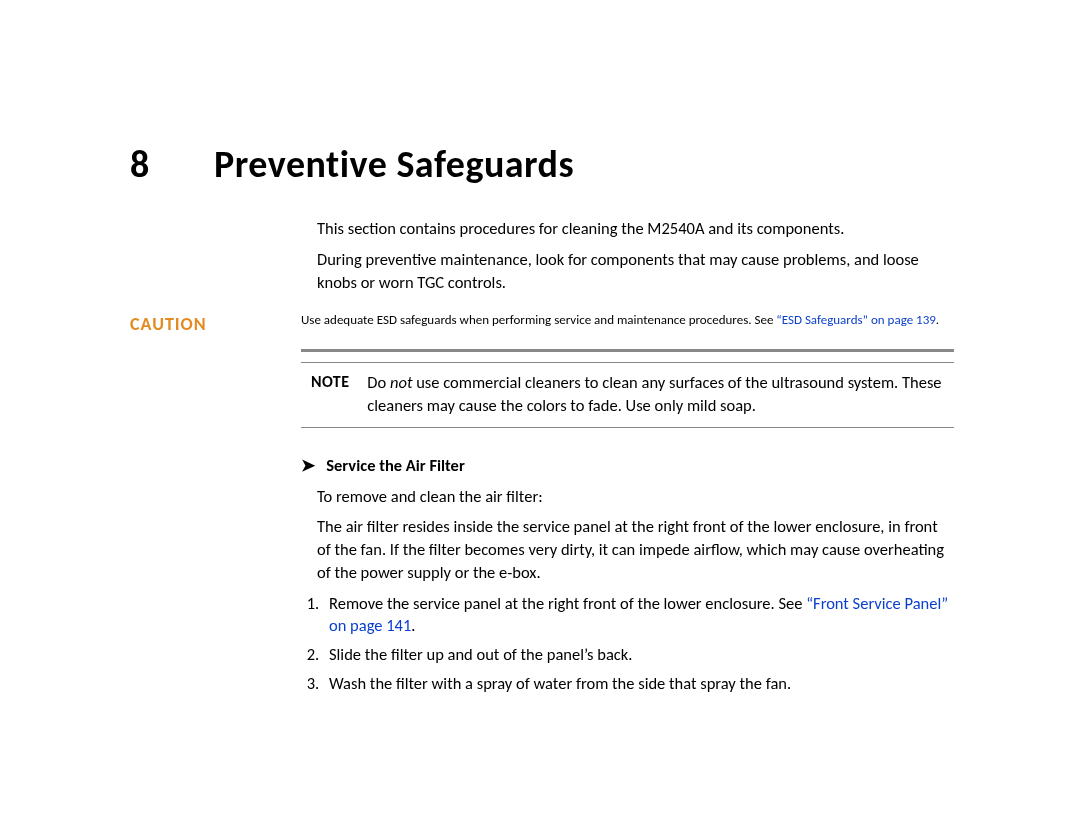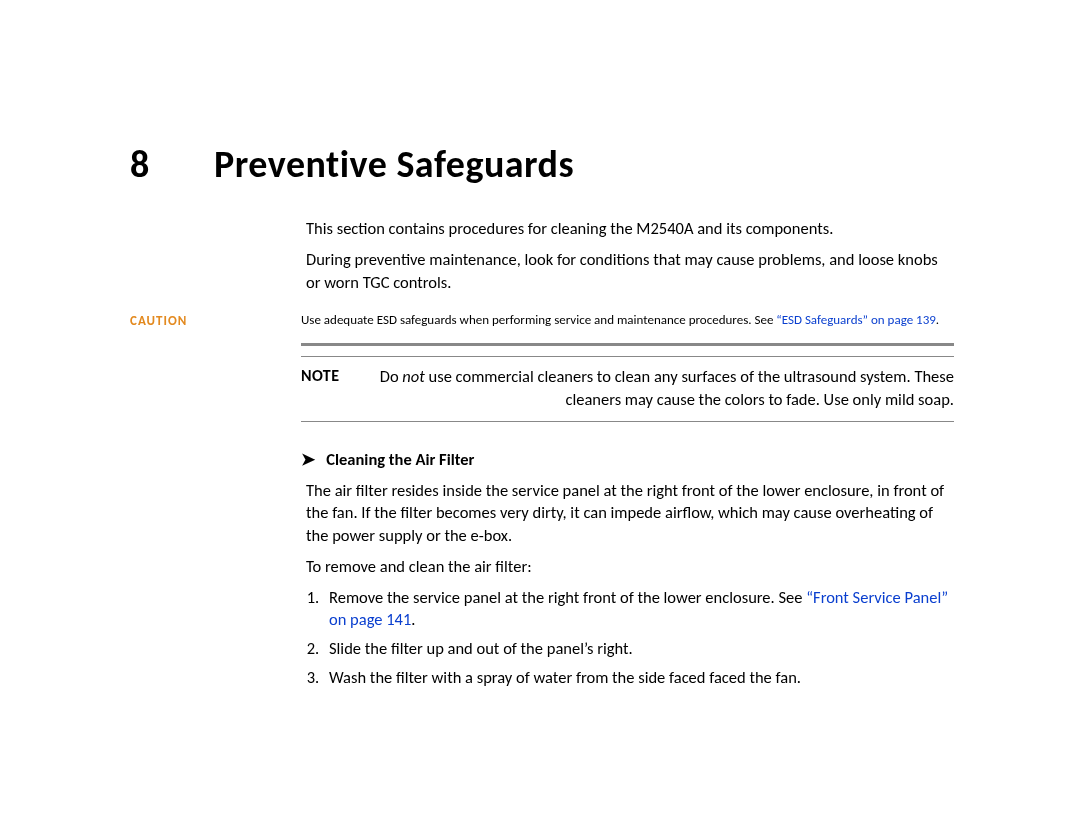--- a/index.html
+++ b/index.html
@@ -37,29 +37,29 @@
     font-size: 38px;
     font-weight: 700;
     letter-spacing: 0.5px;
     line-height: 1;
   }
   .body-col {
     margin-left: 171px;
     font-size: 16.5px;
     line-height: 1.38;
   }
-  .para { margin: 0 0 8px 5px; }
+  .para { margin: 0 0 8px 16px; }
   .caution-row {
     display: flex;
     margin-top: 18px;
   }
   .caution-label {
     width: 171px;
     flex: 0 0 171px;
-    font-size: 13px;
+    font-size: 18px;
     font-weight: 700;
     letter-spacing: 1px;
     color: #E38A20;
     padding-top: 2px;
   }
   .caution-body {
     flex: 1;
     font-size: 13px;
     line-height: 1.38;
   }
@@ -77,28 +77,29 @@
     margin: 0 0 8px 0;
   }
   .hr-thin-bot {
     border: none;
     border-top: 1.5px solid #888;
     margin: 10px 0 0 0;
   }
   .note-block {
     display: flex;
     gap: 18px;
+    margin-left: 10px;
   }
   .note-label {
     font-weight: 700;
     font-size: 16px;
     letter-spacing: 0.4px;
     flex: 0 0 auto;
   }
-  .note-text { flex: 1; text-align: right; }
+  .note-text { flex: 1; }
   .note-text em { font-style: italic; }
   .proc-head {
     display: flex;
     align-items: center;
     gap: 11px;
     font-weight: 700;
     font-size: 16.5px;
     margin: 26px 0 8px 0;
   }
   .proc-arrow {
@@ -121,21 +122,21 @@
 
 <div class="page">
 
   <div class="chapter-head">
     <div class="chapter-num">8</div>
     <div class="chapter-title">Preventive Safeguards</div>
   </div>
 
   <div class="body-col">
     <p class="para">This section contains procedures for cleaning the M2540A and its components.</p>
-    <p class="para">During preventive maintenance, look for conditions that may cause problems, and loose knobs or worn TGC controls.</p>
+    <p class="para">During preventive maintenance, look for components that may cause problems, and loose knobs or worn TGC controls.</p>
   </div>
 
   <div class="caution-row">
     <div class="caution-label">CAUTION</div>
     <div class="caution-body">
       <span>Use adequate ESD safeguards when performing service and maintenance procedures. See </span><span class="link">“ESD Safeguards” on page 139</span><span>.</span>
     </div>
   </div>
 
   <div class="body-col">
@@ -146,26 +147,26 @@
       <div class="note-text">
         <span>Do </span><em>not</em><span> use commercial cleaners to clean any surfaces of the ultrasound system. These cleaners may cause the colors to fade. Use only mild soap.</span>
       </div>
     </div>
     <hr class="hr-thin-bot">
   </div>
 
   <div class="body-col">
     <div class="proc-head">
       <span class="proc-arrow">➤</span>
-      <span>Cleaning the Air Filter</span>
+      <span>Service the Air Filter</span>
     </div>
+    <p class="para">To remove and clean the air filter:</p>
     <p class="para">The air filter resides inside the service panel at the right front of the lower enclosure, in front of the fan. If the filter becomes very dirty, it can impede airflow, which may cause overheating of the power supply or the e-box.</p>
-    <p class="para">To remove and clean the air filter:</p>
     <ol class="ol">
       <li>
         <span>Remove the service panel at the right front of the lower enclosure. See </span><span class="link">“Front Service Panel” on page 141</span><span>.</span>
       </li>
-      <li>Slide the filter up and out of the panel’s right.</li>
-      <li>Wash the filter with a spray of water from the side faced faced the fan.</li>
+      <li>Slide the filter up and out of the panel’s back.</li>
+      <li>Wash the filter with a spray of water from the side that spray the fan.</li>
     </ol>
   </div>
 
 </div>
 
 </body></html>

